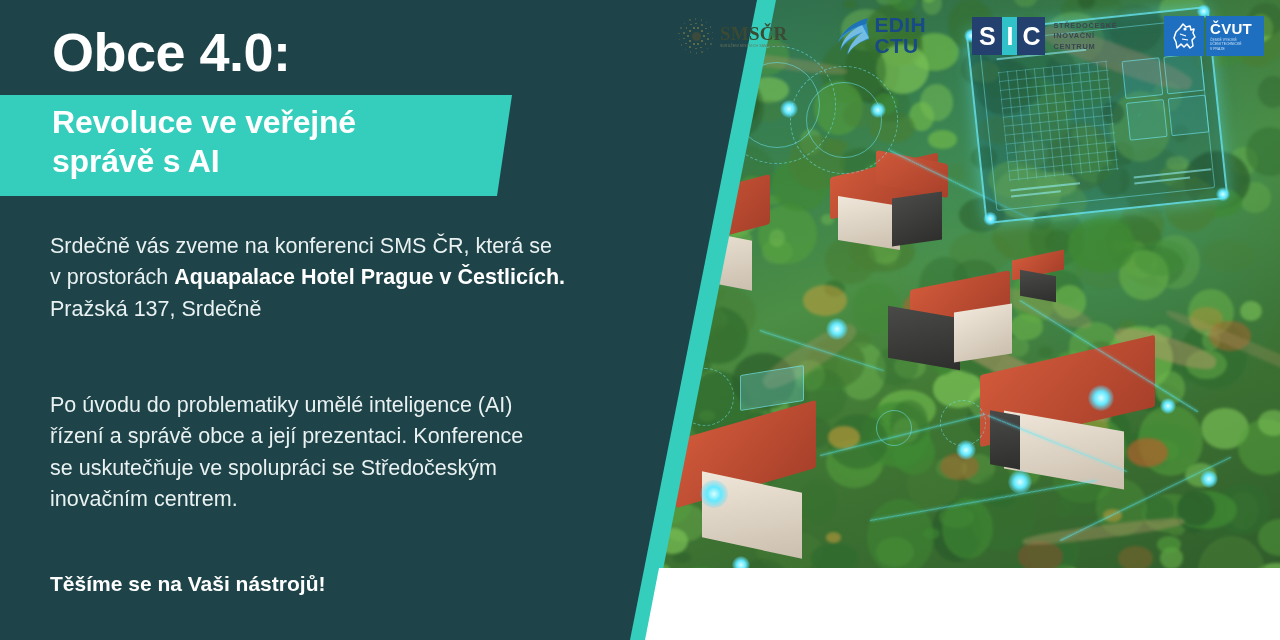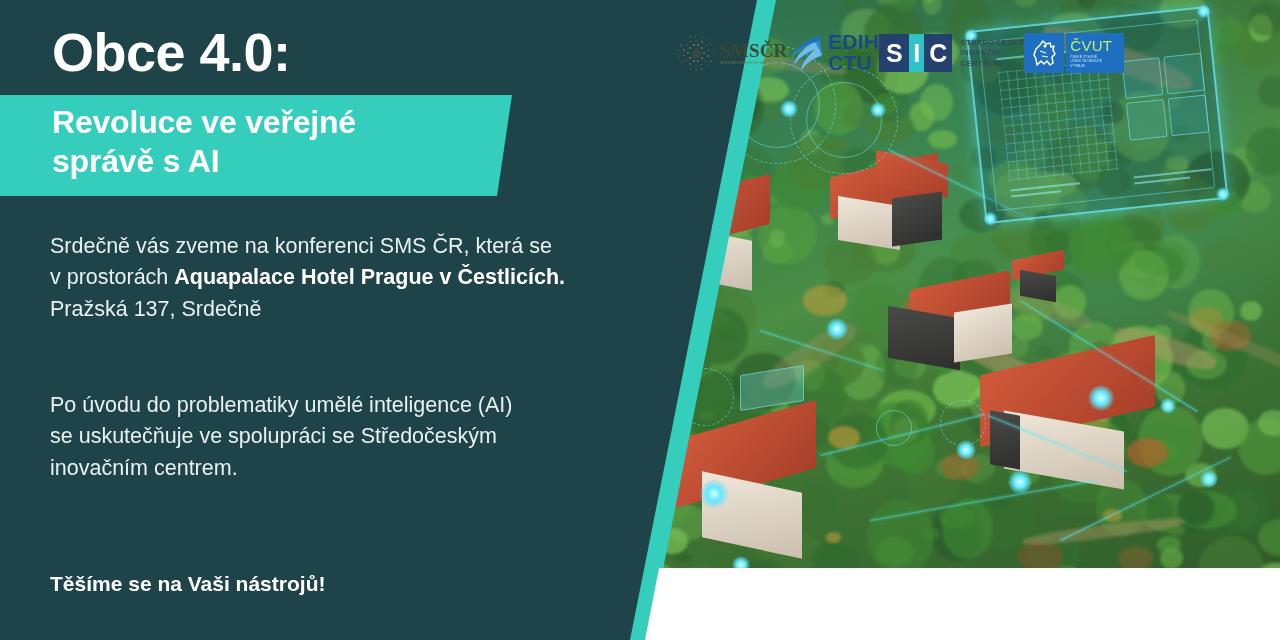--- a/index.html
+++ b/index.html
@@ -68,22 +68,22 @@
     -webkit-clip-path:polygon(0 0, 757px 0, 630px 640px, 0 640px);
     clip-path:polygon(0 0, 757px 0, 630px 640px, 0 640px);
   }
 
   
   .logo-bar{
     position:absolute;left:0;top:568px;width:1280px;height:72px;background:#ffffff;
     -webkit-clip-path:polygon(645px 72px, 659px 0px, 1280px 0px, 1280px 72px);
     clip-path:polygon(645px 72px, 659px 0px, 1280px 0px, 1280px 72px);
   }
-  .logo-row{position:absolute;left:660px;top:17px;width:620px;height:72px;
-    display:flex;align-items:center;justify-content:flex-start;padding:0 16px;box-sizing:border-box;}
+  .logo-row{position:absolute;left:660px;top:0;width:620px;height:72px;
+    display:flex;align-items:center;justify-content:space-between;padding:0 16px;box-sizing:border-box;}
 
   
   .smscr{display:flex;align-items:center;gap:4px;}
   .dotcloud{position:relative;width:40px;height:40px;}
   .dotcloud i{position:absolute;border-radius:50%;background:#7c7f45;display:block;}
   .dotcloud i.core{background:#3c4a3c;}
   .smscr-txt{display:flex;flex-direction:column;line-height:1;}
   .smscr-main{font-family:"Liberation Serif",serif;font-weight:700;font-size:19px;color:#3a4a33;letter-spacing:.2px;}
   .smscr-sub{font-size:3.4px;color:#6b7a5a;letter-spacing:.2px;margin-top:2px;white-space:nowrap;}
 
@@ -97,21 +97,21 @@
   .sic-b{display:flex;align-items:center;justify-content:center;color:#fff;font-weight:700;font-size:25px;line-height:1;}
   .sic-s{background:#23406e;width:30px;}
   .sic-i{background:#30c2c8;width:15px;}
   .sic-c{background:#23406e;width:28px;}
   .sic-txt{display:flex;flex-direction:column;gap:3px;font-size:7.4px;font-weight:700;color:#3b4551;letter-spacing:.7px;line-height:1;}
 
   
   .cvut{display:flex;align-items:stretch;height:40px;}
   .cvut-emb{width:40px;background:#1e6fc0;display:flex;align-items:center;justify-content:center;}
   .cvut-right{width:58px;background:#1e6fc0;margin-left:2px;display:flex;flex-direction:column;justify-content:center;padding-left:4px;box-sizing:border-box;}
-  .cvut-main{color:#bef264;font-weight:400;font-size:15px;line-height:1;letter-spacing:.3px;}
+  .cvut-main{color:#ffffff;font-weight:700;font-size:15px;line-height:1;letter-spacing:.3px;}
   .cvut-sub{color:#cfe4f7;font-size:3.3px;line-height:1.25;margin-top:2px;letter-spacing:.1px;}
 
   
   .title{
     position:absolute;left:52px;top:24px;
     font-size:54px;font-weight:800;color:#ffffff;letter-spacing:-.5px;line-height:1.05;
   }
   .banner{
     position:absolute;left:0;top:95px;width:520px;height:101px;background:#35cebc;
     -webkit-clip-path:polygon(0 0, 512px 0, 497px 101px, 0 101px);
@@ -608,20 +608,21 @@
   </div>
 
   <div class="body-block p1">
     <div>Srdečně vás zveme na konferenci SMS ČR, která se</div>
     <div><span>v prostorách </span><span class="b">Aquapalace Hotel Prague v Čestlicích.</span></div>
     <div>Pražská 137, Srdečně</div>
   </div>
 
   <div class="body-block p2">
     <div>Po úvodu do problematiky umělé inteligence (AI)</div>
+    <div>řízení a správě obce a její prezentaci. Konference</div>
     <div>se uskutečňuje ve spolupráci se Středočeským</div>
     <div>inovačním centrem.</div>
   </div>
 
   <div class="closing">Těšíme se na Vaši nástrojů!</div>
 
   <div class="logo-bar"></div>
   <div class="logo-row">
 
     <div class="smscr">

